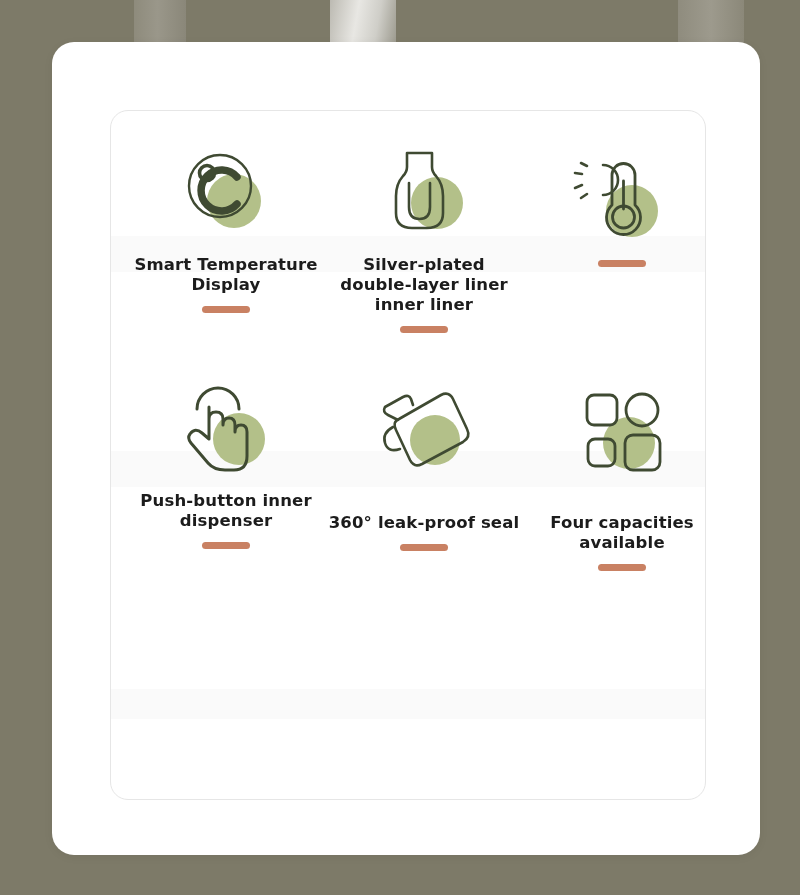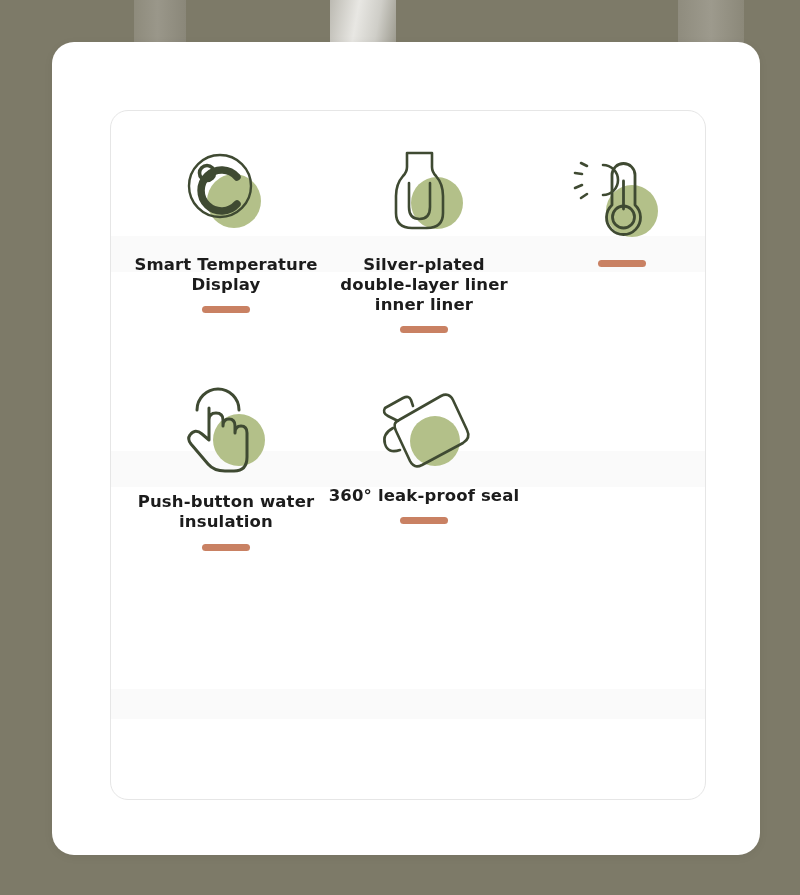--- a/index.html
+++ b/index.html
@@ -130,21 +130,21 @@
     width: 48px;
     height: 7px;
     border-radius: 4px;
     background: #c98163;
   }
 
   
   .row1 .feature-icon { margin-top: 6px; }
   .row2 .feature-icon { margin-top: 14px; }
   .row3 .feature-icon { margin-top: 22px; }
-  .row3 .feature-label { margin-top: 0; }
+  .row3 .feature-label { margin-top: 28px; }
 </style>
 </head>
 <body>
 
 <div id="stage">
 
   <div class="bg-band b1"></div>
   <div class="bg-band b2"></div>
   <div class="bg-band b3"></div>
 
@@ -202,34 +202,47 @@
         </div>
 
         <div class="feature row2">
           <div class="feature-icon">
             <svg viewBox="0 0 110 100">
               <circle cx="68" cy="62" r="26" fill="#b3c089"></circle>
               <path d="M 26 32 A 21 21 0 0 1 68 32" fill="none" stroke="#3f4a32" stroke-width="3" stroke-linecap="round"></path>
               <path d="M 38 30 L 38 62 L 31 56 Q 24 50 19 57 Q 16 61 20 66 L 37 86 Q 43 93 54 93 L 63 93 Q 76 93 76 79 L 76 55 Q 76 48 70 48 Q 64 48 64 55 L 64 48 Q 64 41 58 41 Q 52 41 52 48 L 52 42 Q 52 35 45 35 Q 38 35 38 42" fill="none" stroke="#3f4a32" stroke-width="3" stroke-linejoin="round" stroke-linecap="round"></path>
             </svg>
           </div>
-          <div class="feature-label">Push-button water insulation</div>
+          <div class="feature-label">Push-button inner dispenser</div>
           <div class="feature-underline"></div>
         </div>
 
         <div class="feature row3">
           <div class="feature-icon">
             <svg viewBox="0 0 110 100">
               <circle cx="66" cy="55" r="25" fill="#b3c089"></circle>
               <path d="M 30 34 L 72 10 Q 80 6 84 14 L 98 44 Q 102 52 94 57 L 53 79 Q 45 83 41 75 L 27 45 Q 23 37 30 34 Z" fill="none" stroke="#3f4a32" stroke-width="2.6" stroke-linejoin="round"></path>
               <path d="M 29 35 L 19 30 Q 13 27 16 22 L 34 12 Q 40 9 42 14 L 44 20" fill="none" stroke="#3f4a32" stroke-width="2.6" stroke-linejoin="round" stroke-linecap="round"></path>
               <path d="M 24 42 Q 13 48 16 58 Q 19 68 31 64" fill="none" stroke="#3f4a32" stroke-width="2.6" stroke-linecap="round"></path>
             </svg>
           </div>
           <div class="feature-label">360° leak-proof seal</div>
           <div class="feature-underline"></div>
         </div>
 
+        <div class="feature row3">
+          <div class="feature-icon">
+            <svg viewBox="0 0 110 100">
+              <circle cx="62" cy="58" r="26" fill="#b3c089"></circle>
+              <rect x="20" y="10" width="30" height="30" rx="7" fill="none" stroke="#3f4a32" stroke-width="2.8"></rect>
+              <circle cx="75" cy="25" r="16" fill="none" stroke="#3f4a32" stroke-width="2.8"></circle>
+              <rect x="21" y="54" width="27" height="27" rx="7" fill="none" stroke="#3f4a32" stroke-width="2.8"></rect>
+              <rect x="58" y="50" width="35" height="35" rx="8" fill="none" stroke="#3f4a32" stroke-width="2.8"></rect>
+            </svg>
+          </div>
+          <div class="feature-label">Four capacities available</div>
+          <div class="feature-underline"></div>
+        </div>
 
       </div>
     </div>
   </div>
 </div>
 
 </body></html>

